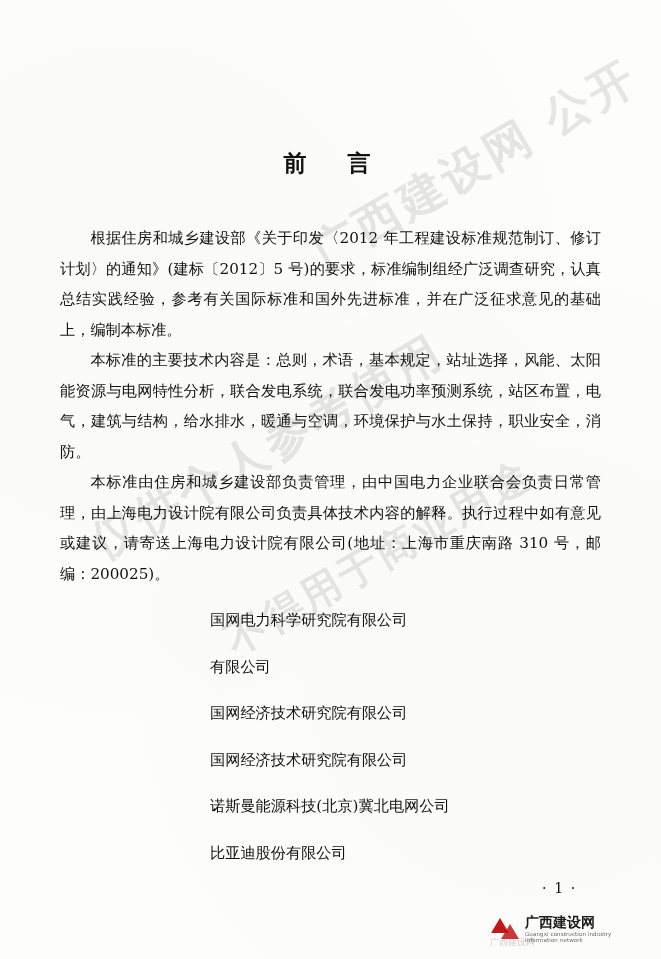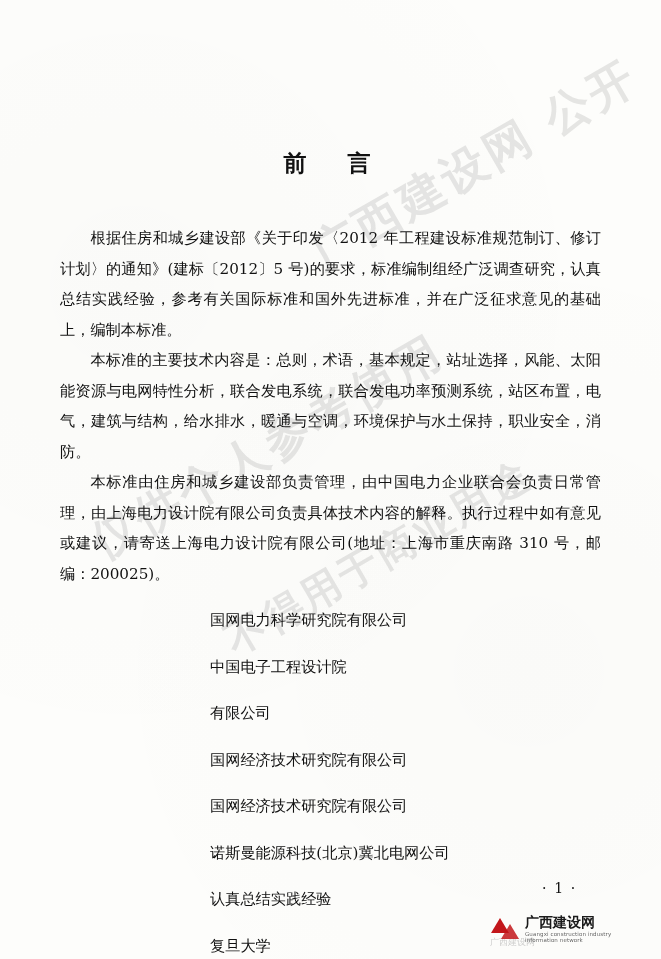--- a/index.html
+++ b/index.html
@@ -190,27 +190,25 @@
 
     <div class="body-text">
       <p class="para">根据住房和城乡建设部《关于印发〈2012 年工程建设标准规范制订、修订计划〉的通知》(建标〔2012〕5 号)的要求，标准编制组经广泛调查研究，认真总结实践经验，参考有关国际标准和国外先进标准，并在广泛征求意见的基础上，编制本标准。</p>
       <p class="para">本标准的主要技术内容是：总则，术语，基本规定，站址选择，风能、太阳能资源与电网特性分析，联合发电系统，联合发电功率预测系统，站区布置，电气，建筑与结构，给水排水，暖通与空调，环境保护与水土保持，职业安全，消防。</p>
       <p class="para">本标准由住房和城乡建设部负责管理，由中国电力企业联合会负责日常管理，由上海电力设计院有限公司负责具体技术内容的解释。执行过程中如有意见或建议，请寄送上海电力设计院有限公司(地址：上海市重庆南路 310 号，邮编：200025)。</p>
 
 
 
       <ul class="sub-list">
         <li>国网电力科学研究院有限公司</li>
-        <li>中国电子工程设计院</li>
         <li>有限公司</li>
         <li>国网经济技术研究院有限公司</li>
         <li>国网经济技术研究院有限公司</li>
         <li>诺斯曼能源科技(北京)冀北电网公司</li>
-        <li>认真总结实践经验</li>
-        <li>复旦大学</li>
+        <li>比亚迪股份有限公司</li>
       </ul>
     </div>
 
     <div class="page-number">· 1 ·</div>
   </div>
 
   <div class="stamp-ghost">广西建设网</div>
 
   <div class="stamp">
     <div class="stamp-mark">

